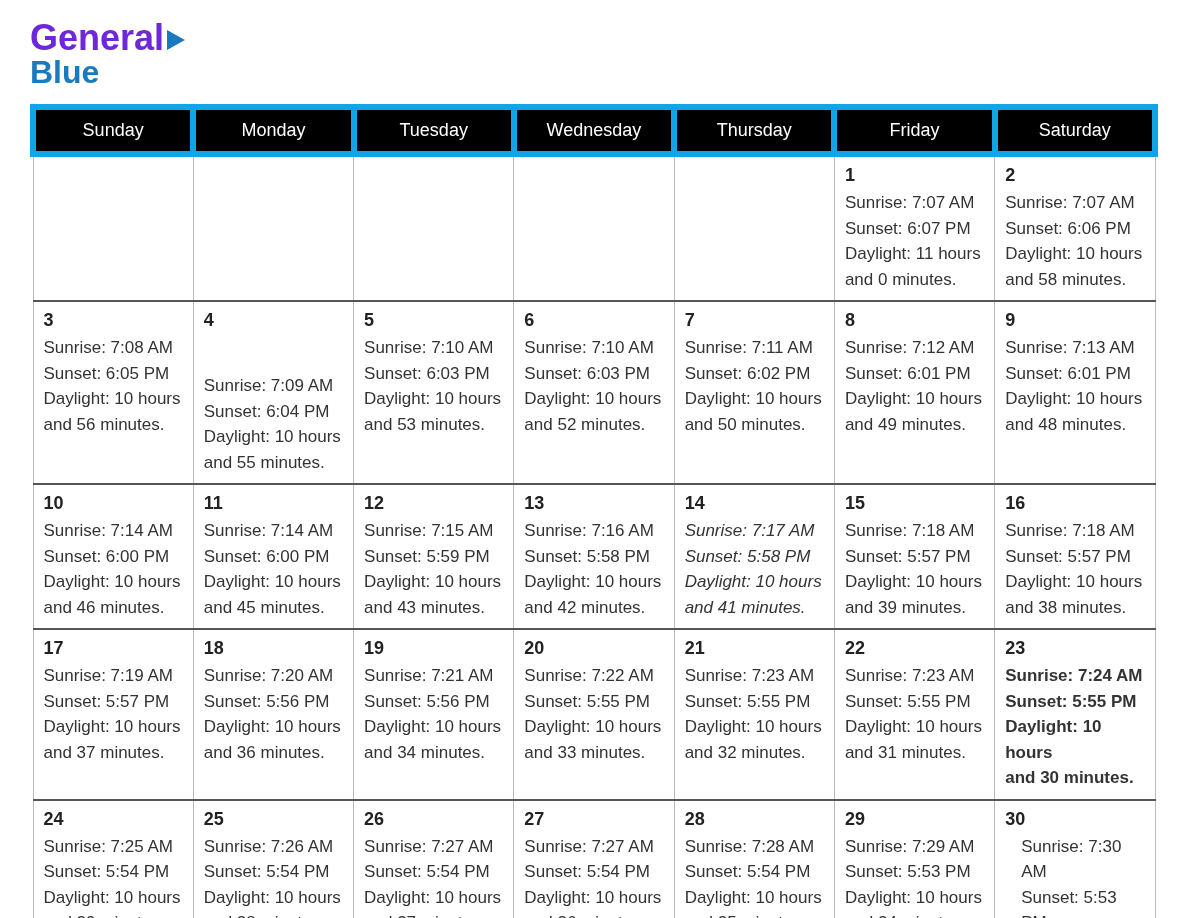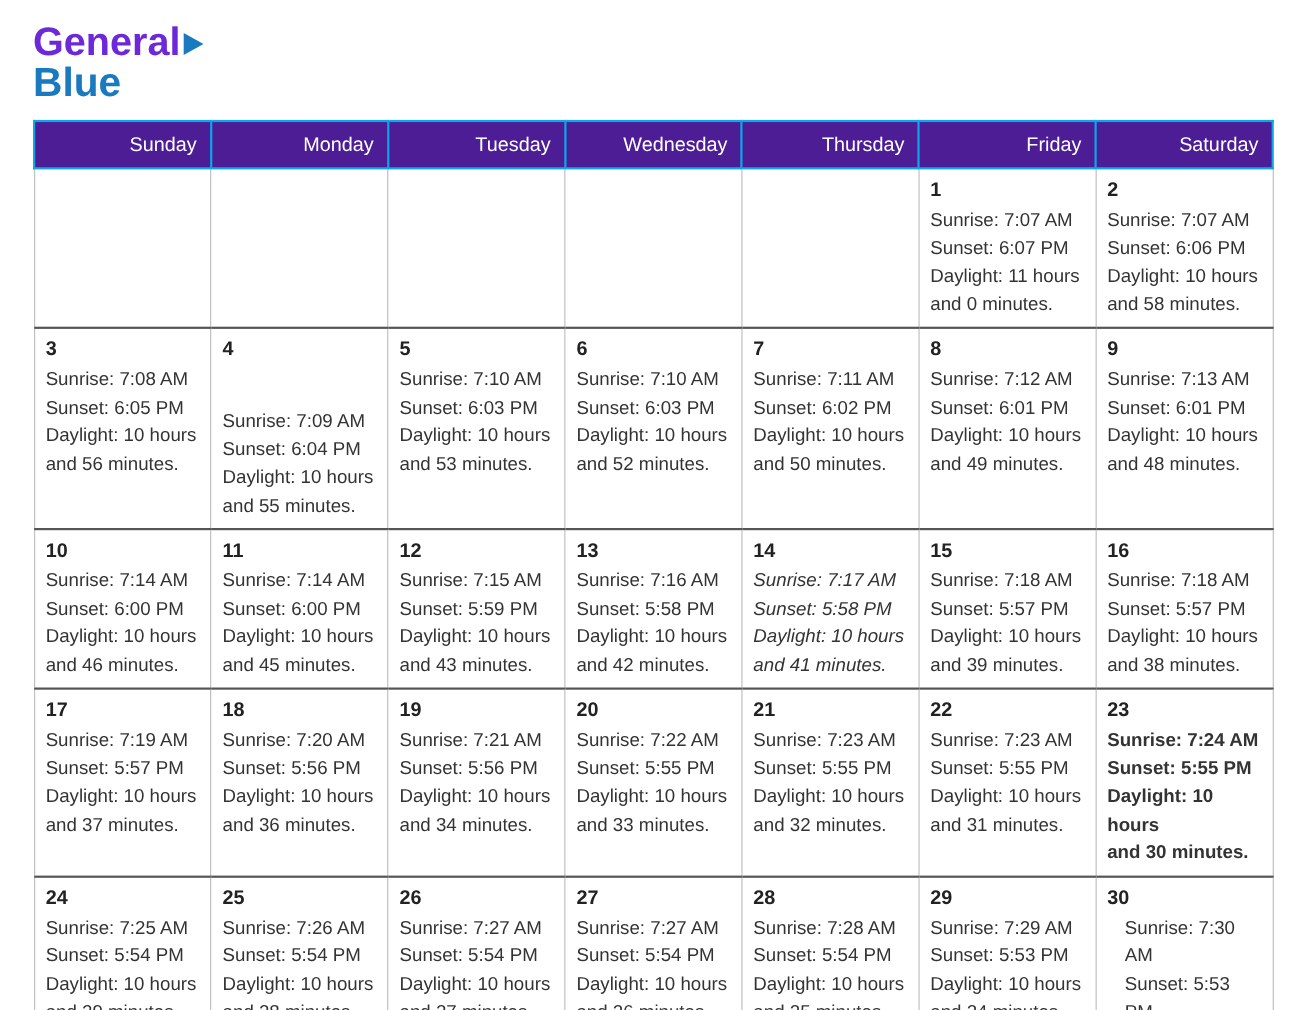--- a/index.html
+++ b/index.html
@@ -21,21 +21,21 @@
       flex-direction: column;
       align-items: flex-start;
     }
     .logo-general {
       font-size: 36px;
       font-weight: bold;
       color: #6d28d9;
       line-height: 1;
     }
     .logo-blue {
-      font-size: 37px;
+      font-size: 32px;
       font-weight: bold;
       color: #1a7abf;
       line-height: 1;
       display: flex;
       align-items: center;
     }
     .logo-triangle {
       width: 0;
       height: 0;
       border-left: 10px solid transparent;
@@ -59,27 +59,27 @@
       font-size: 22px;
       color: #444;
       margin-top: 4px;
     }
     .calendar {
       width: 100%;
       border-collapse: collapse;
       border: 1px solid #999;
     }
     .calendar th {
-      background: #4c1d95;
+      background: #000000;
       color: #fff;
       font-size: 18px;
       font-weight: normal;
       padding: 10px 12px;
-      text-align: right;
-      border: 2px solid #0ea5e9;
+      text-align: center;
+      border: 6px solid #0ea5e9;
     }
     .calendar td {
       vertical-align: top;
       padding: 8px 10px;
       border: 1px solid #bbb;
       width: calc(100% / 7);
       min-height: 100px;
     }
     .day-num {
       font-size: 18px;

